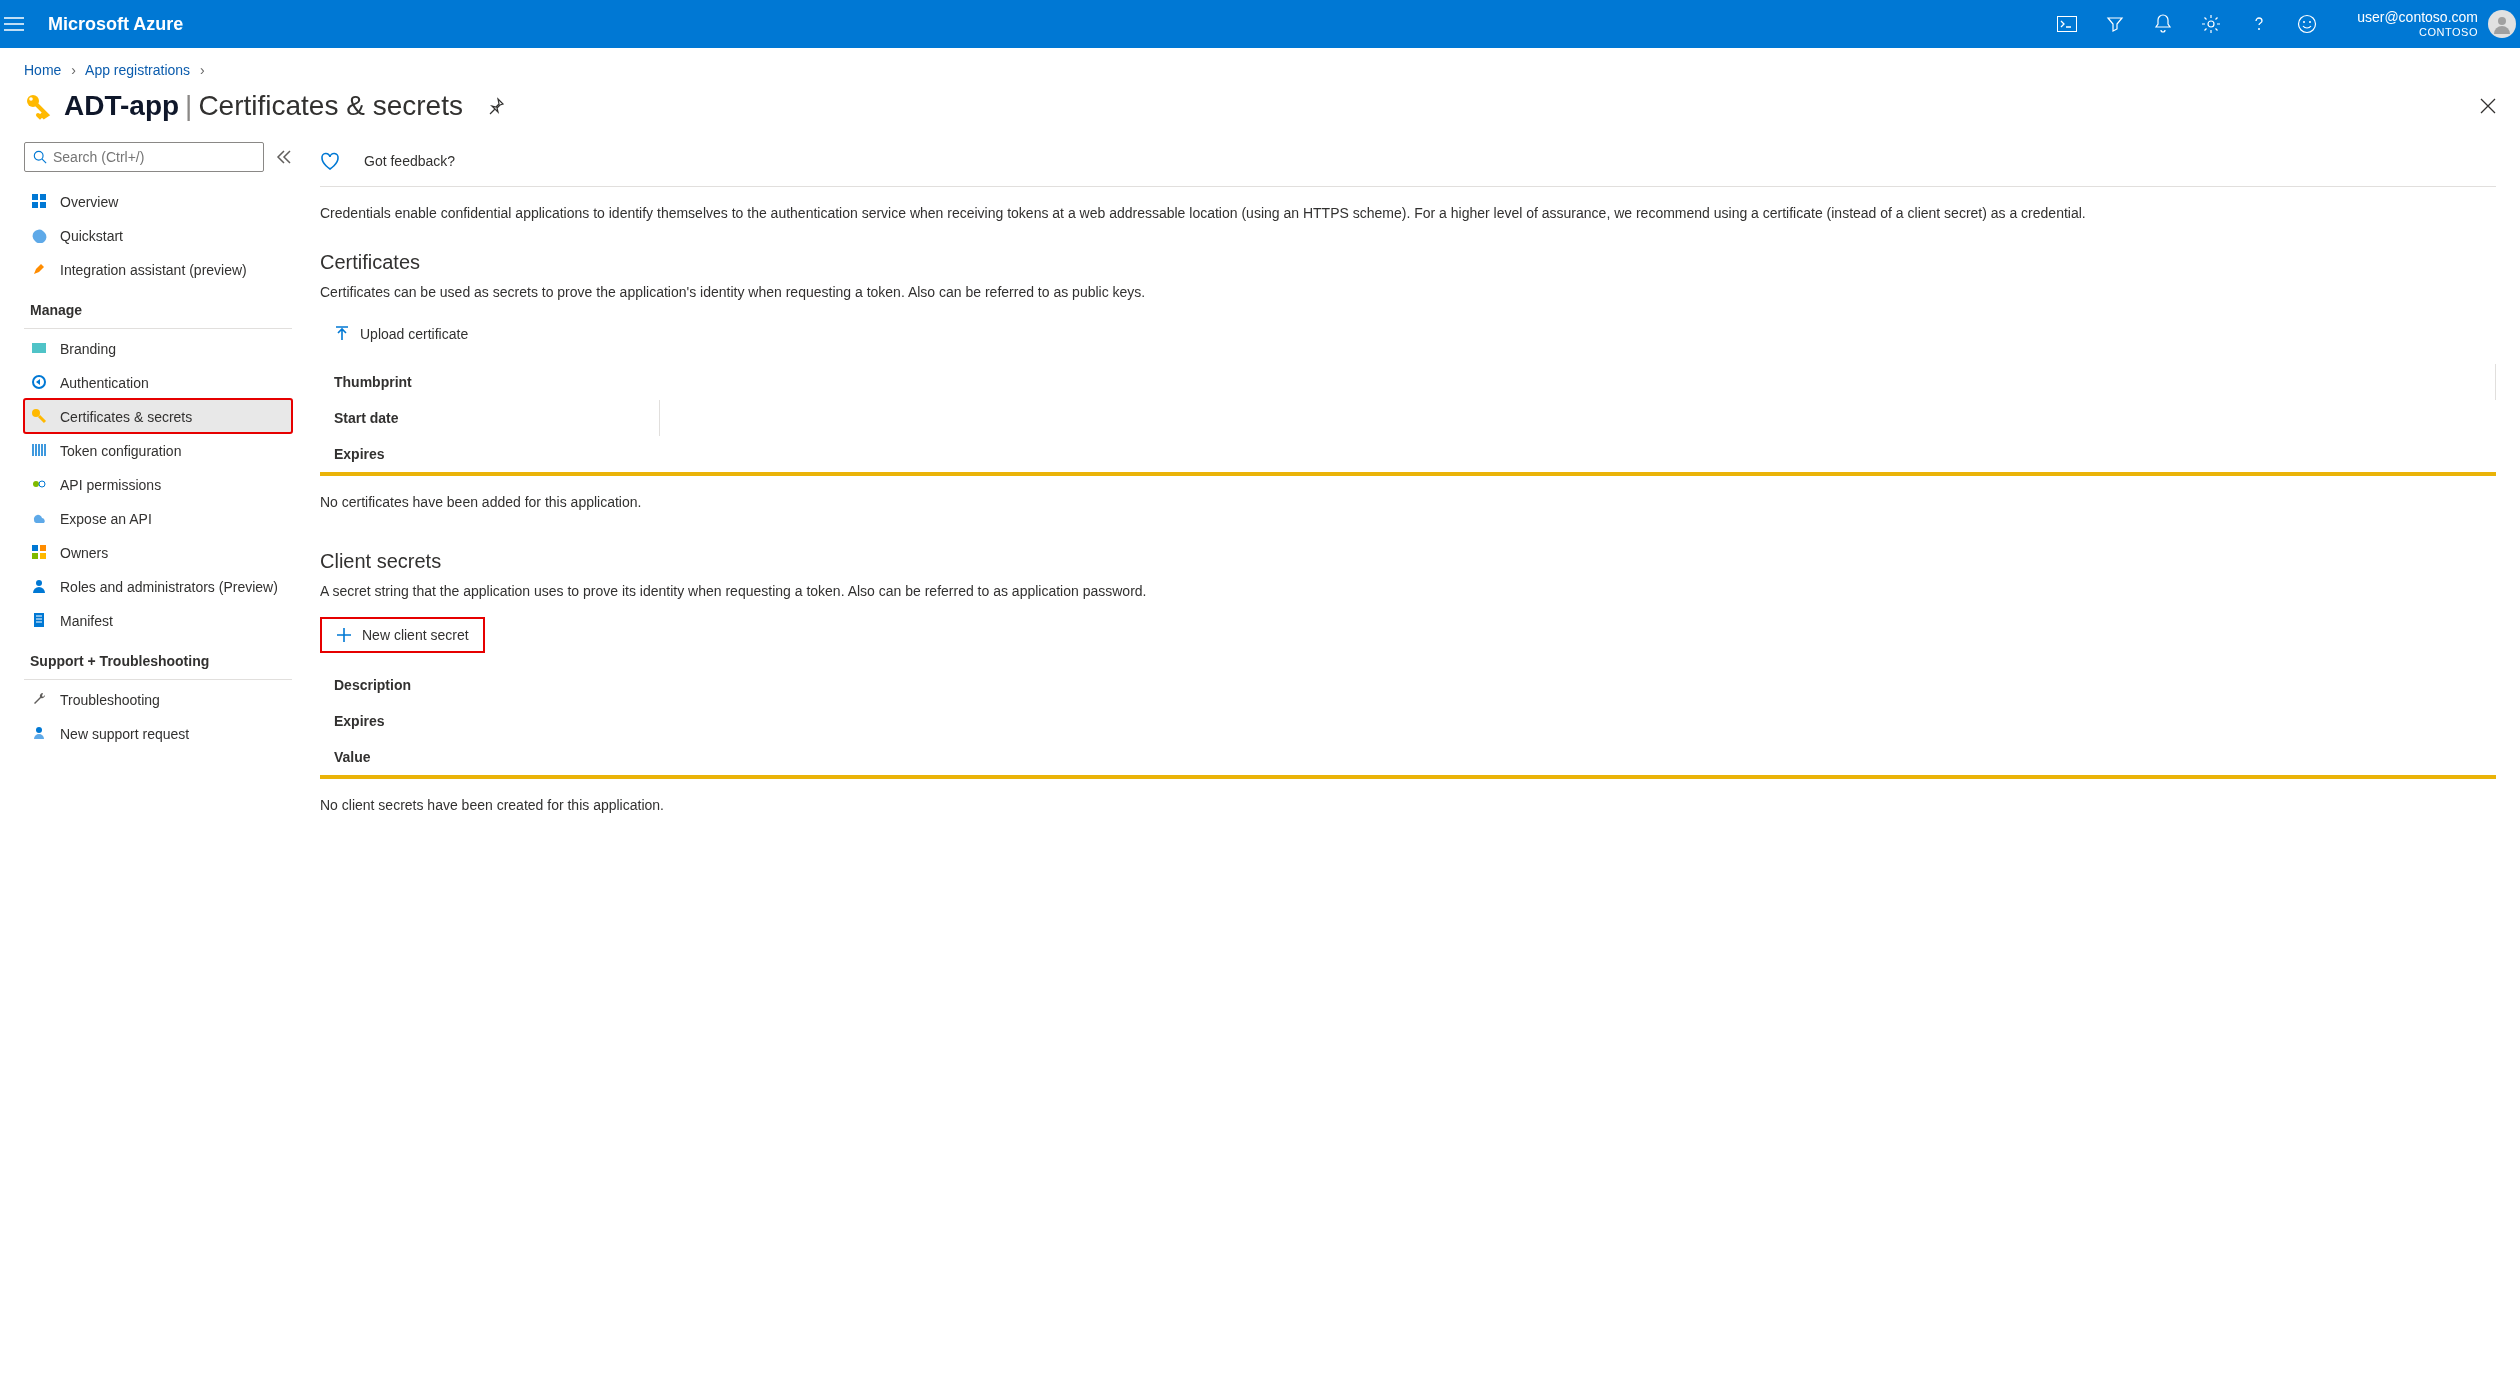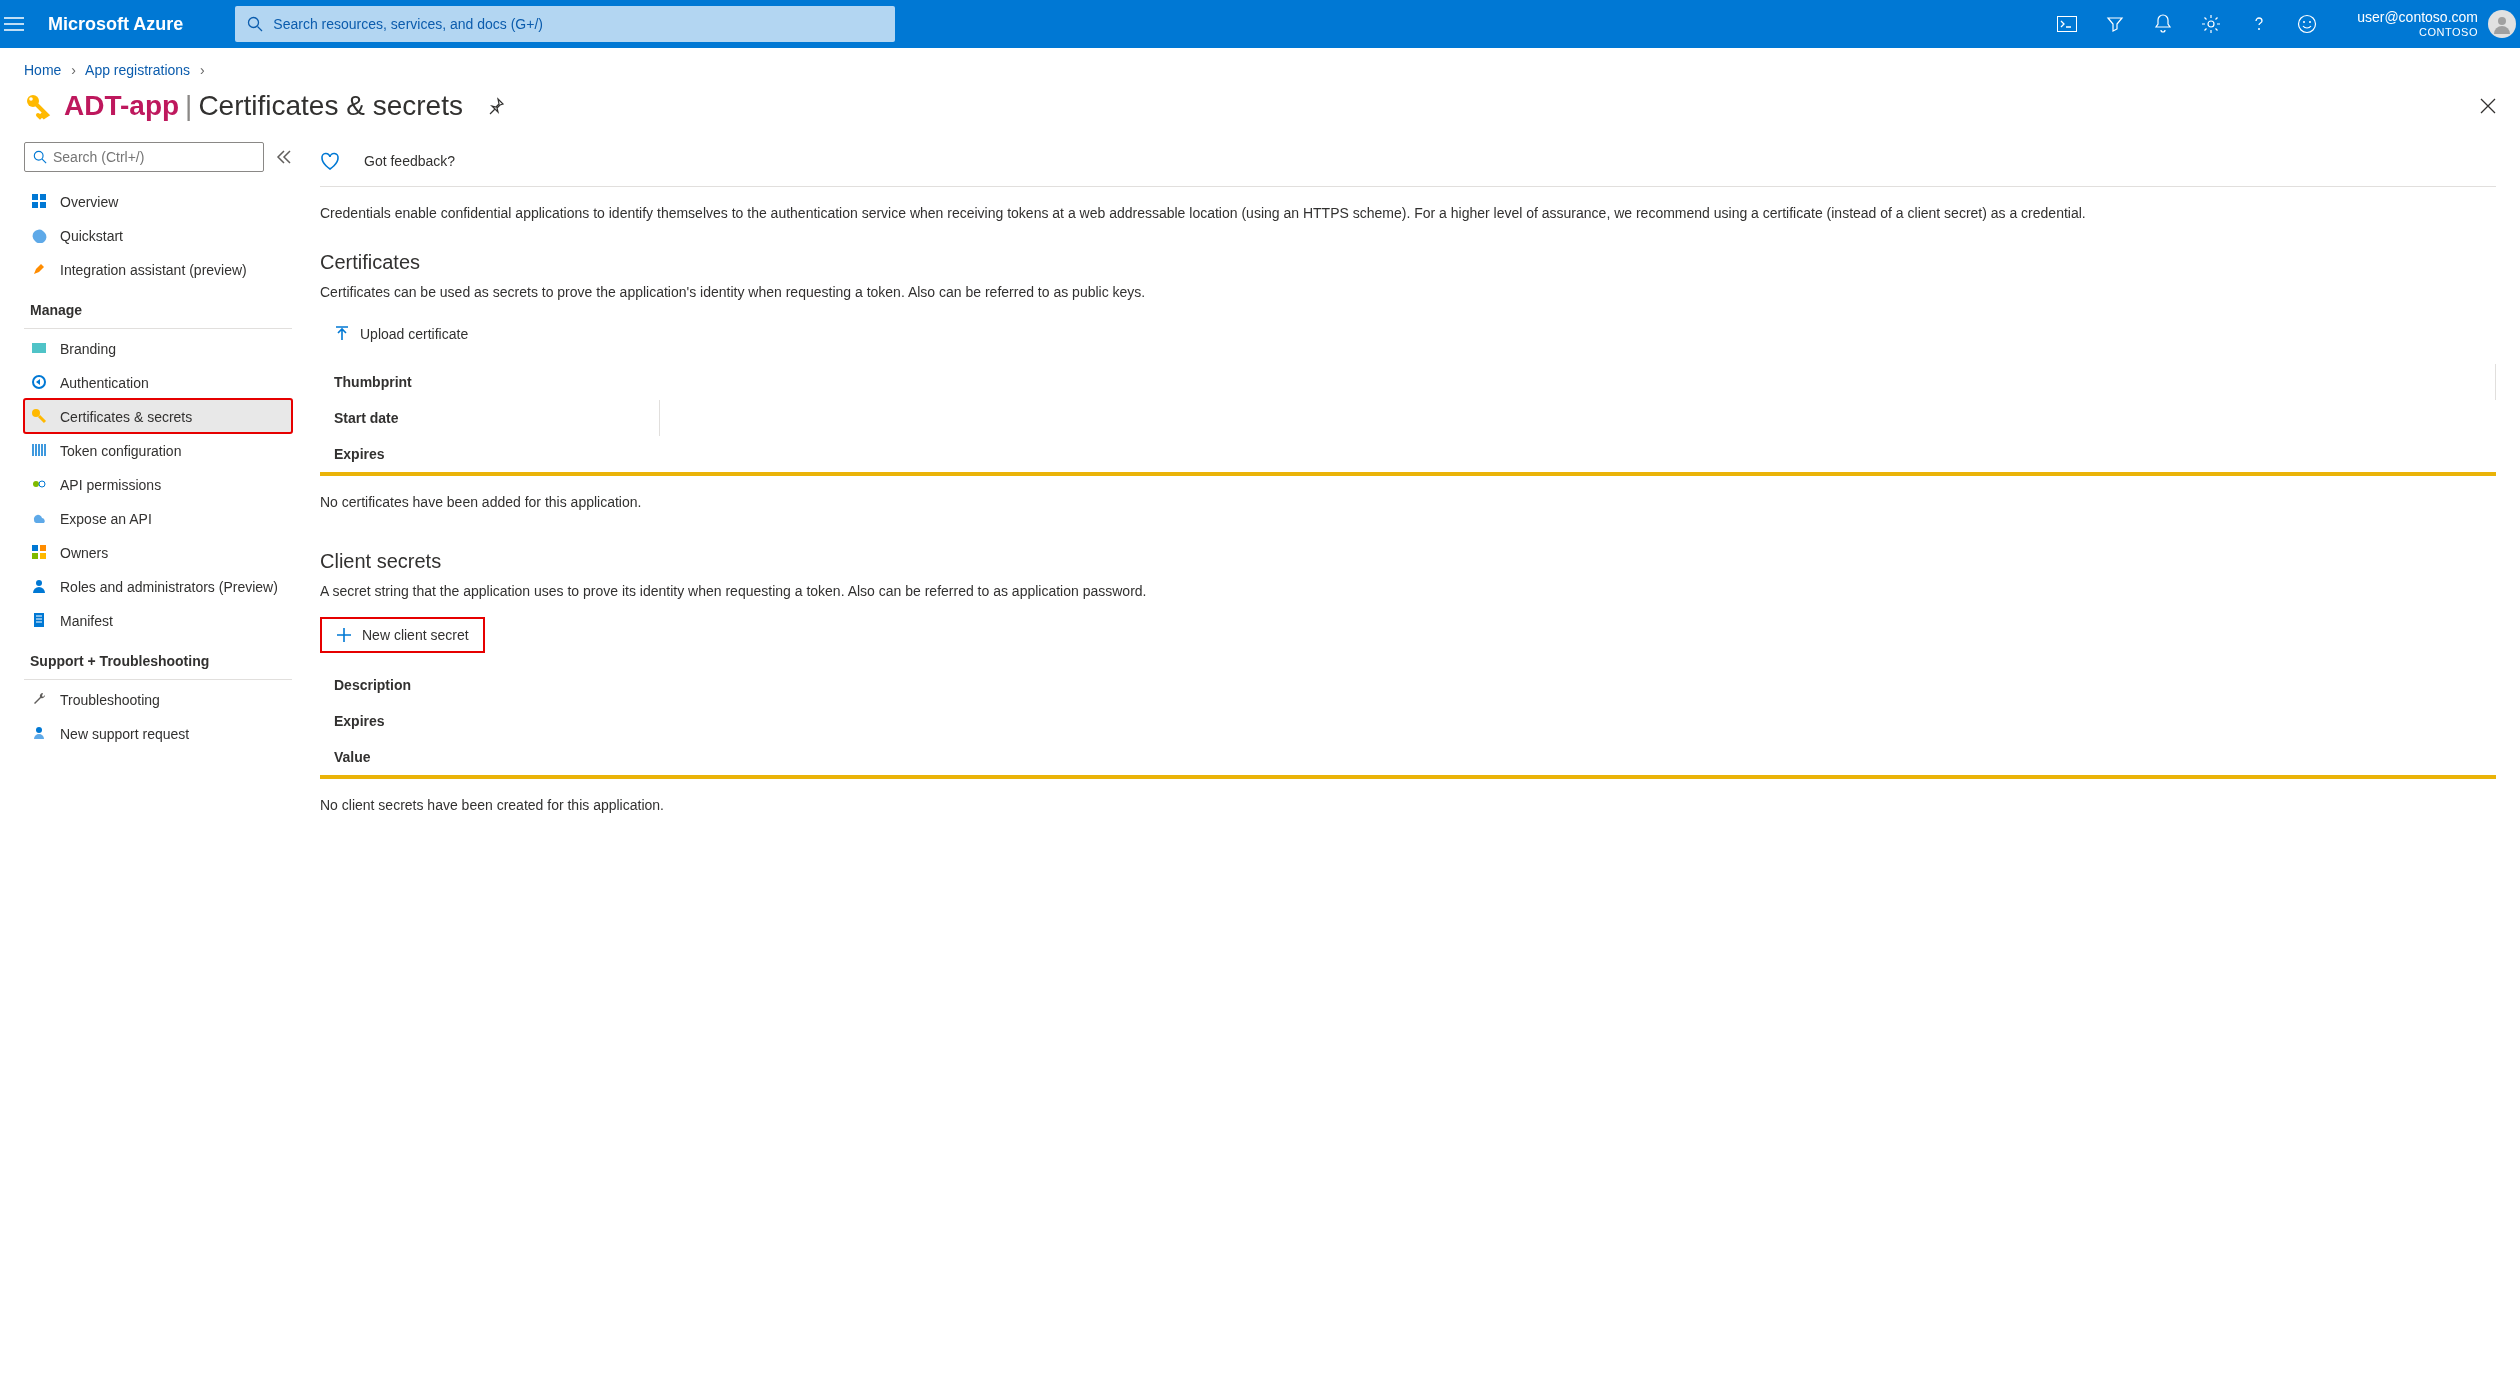--- a/index.html
+++ b/index.html
@@ -22,21 +22,21 @@
 .avatar { width: 28px; height: 28px; border-radius: 50%; background: #e1e1e1; display: flex; align-items: center; justify-content: center; }
 
 
 .crumbs { padding: 14px 24px 8px; font-size: 14px; }
 .crumbs a { color: #0b5cad; text-decoration: none; }
 .crumbs .chev { color: #666; margin: 0 6px; }
 
 
 .title-row { display: flex; align-items: center; padding: 4px 24px 20px; }
 .title-icon { width: 28px; height: 28px; margin-right: 12px; }
-.title-main { font-size: 28px; font-weight: 600; color: #be185d; }
+.title-main { font-size: 28px; font-weight: 600; color: #0f172a; }
 .title-sub { font-size: 28px; font-weight: 400; color: #323130; }
 .title-sep { font-size: 28px; font-weight: 300; color: #8a8886; margin: 0 6px; }
 .pin-icon { margin-left: 24px; cursor: pointer; }
 .close-icon { margin-left: auto; cursor: pointer; font-size: 18px; }
 
 
 .content { display: flex; }
 .sidebar { width: 310px; padding: 0 18px 18px 24px; }
 .side-search-row { display: flex; align-items: center; gap: 12px; margin-bottom: 12px; }
 .side-search { flex: 1; height: 30px; border: 1px solid #8a8886; border-radius: 2px; display: flex; align-items: center; padding: 0 8px; }
@@ -79,27 +79,20 @@
 </head>
 <body>
 
 <div class="topbar">
   <div class="hamburger">
     <svg width="20" height="14" viewBox="0 0 20 14">
         <path d="M0 1h20M0 7h20M0 13h20" stroke="#fff" stroke-width="1.5"></path>
       </svg>
   </div>
   <div class="brand">Microsoft Azure</div>
-  <div class="searchbox">
-    <svg width="16" height="16" viewBox="0 0 16 16">
-        <circle cx="6.5" cy="6.5" r="5" fill="none" stroke="#0b5cad" stroke-width="1.3"></circle>
-        <line x1="10.5" y1="10.5" x2="15" y2="15" stroke="#0b5cad" stroke-width="1.3"></line>
-      </svg>
-    <input type="text" placeholder="Search resources, services, and docs (G+/)" style="">
-  </div>
   <div class="topbar-icons">
     <div class="topbar-icon">
       <svg width="20" height="16" viewBox="0 0 20 16">
           <rect x="0.5" y="0.5" width="19" height="15" fill="none" stroke="#fff"></rect>
           <path d="M4 5l3 3-3 3M9 11h5" stroke="#fff" stroke-width="1.3" fill="none"></path>
         </svg>
     </div>
     <div class="topbar-icon">
       <svg width="18" height="18" viewBox="0 0 18 18">
           <path d="M2 3h14l-5 6v5l-4 2v-7z" fill="none" stroke="#fff" stroke-width="1.2"></path>

